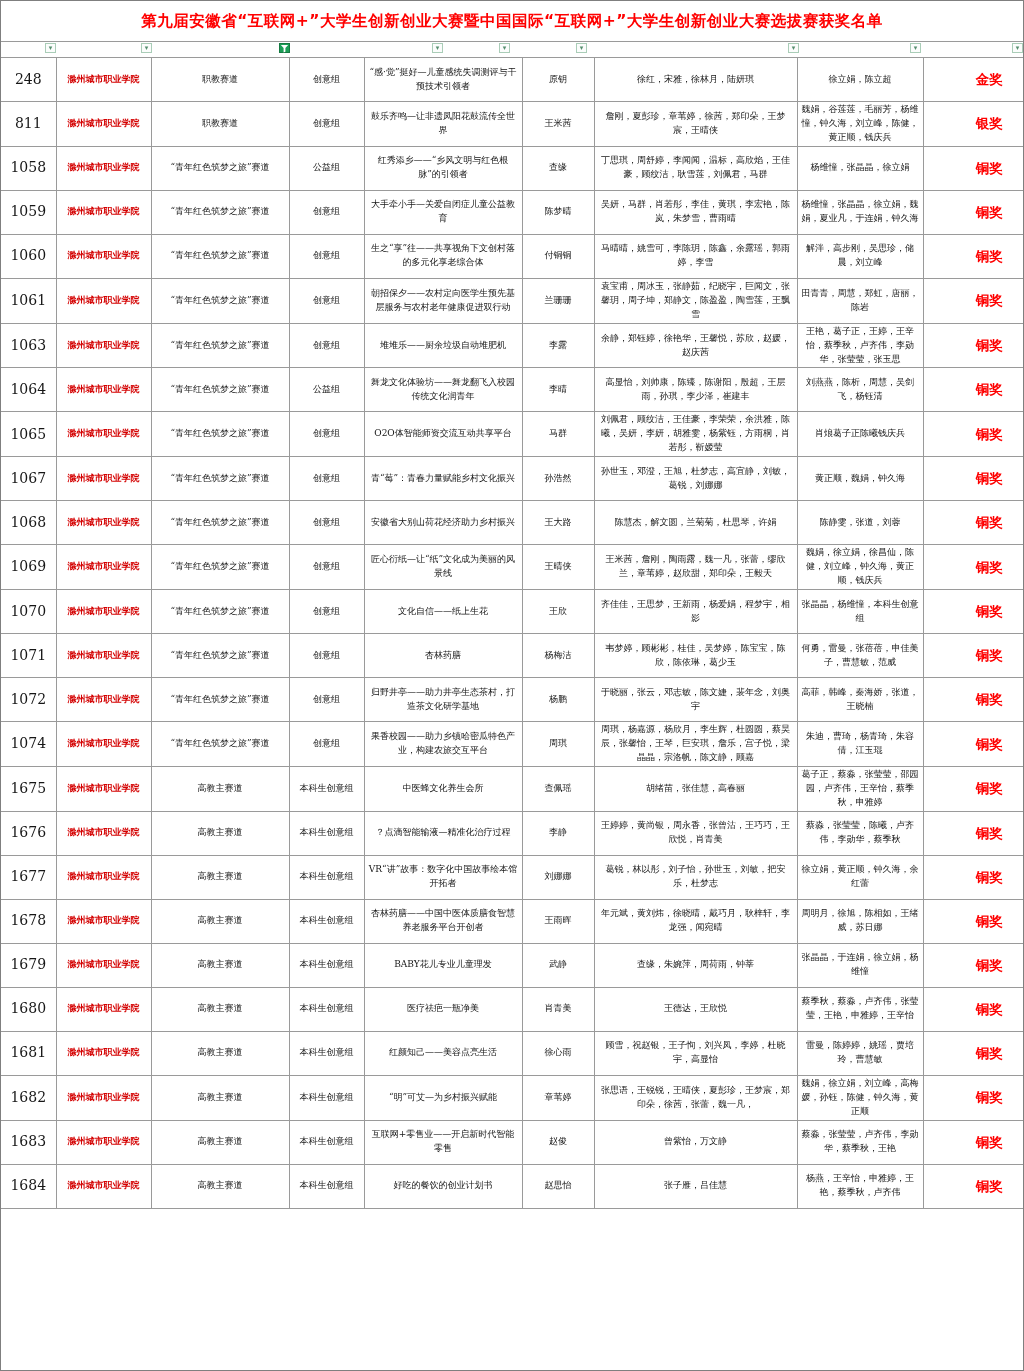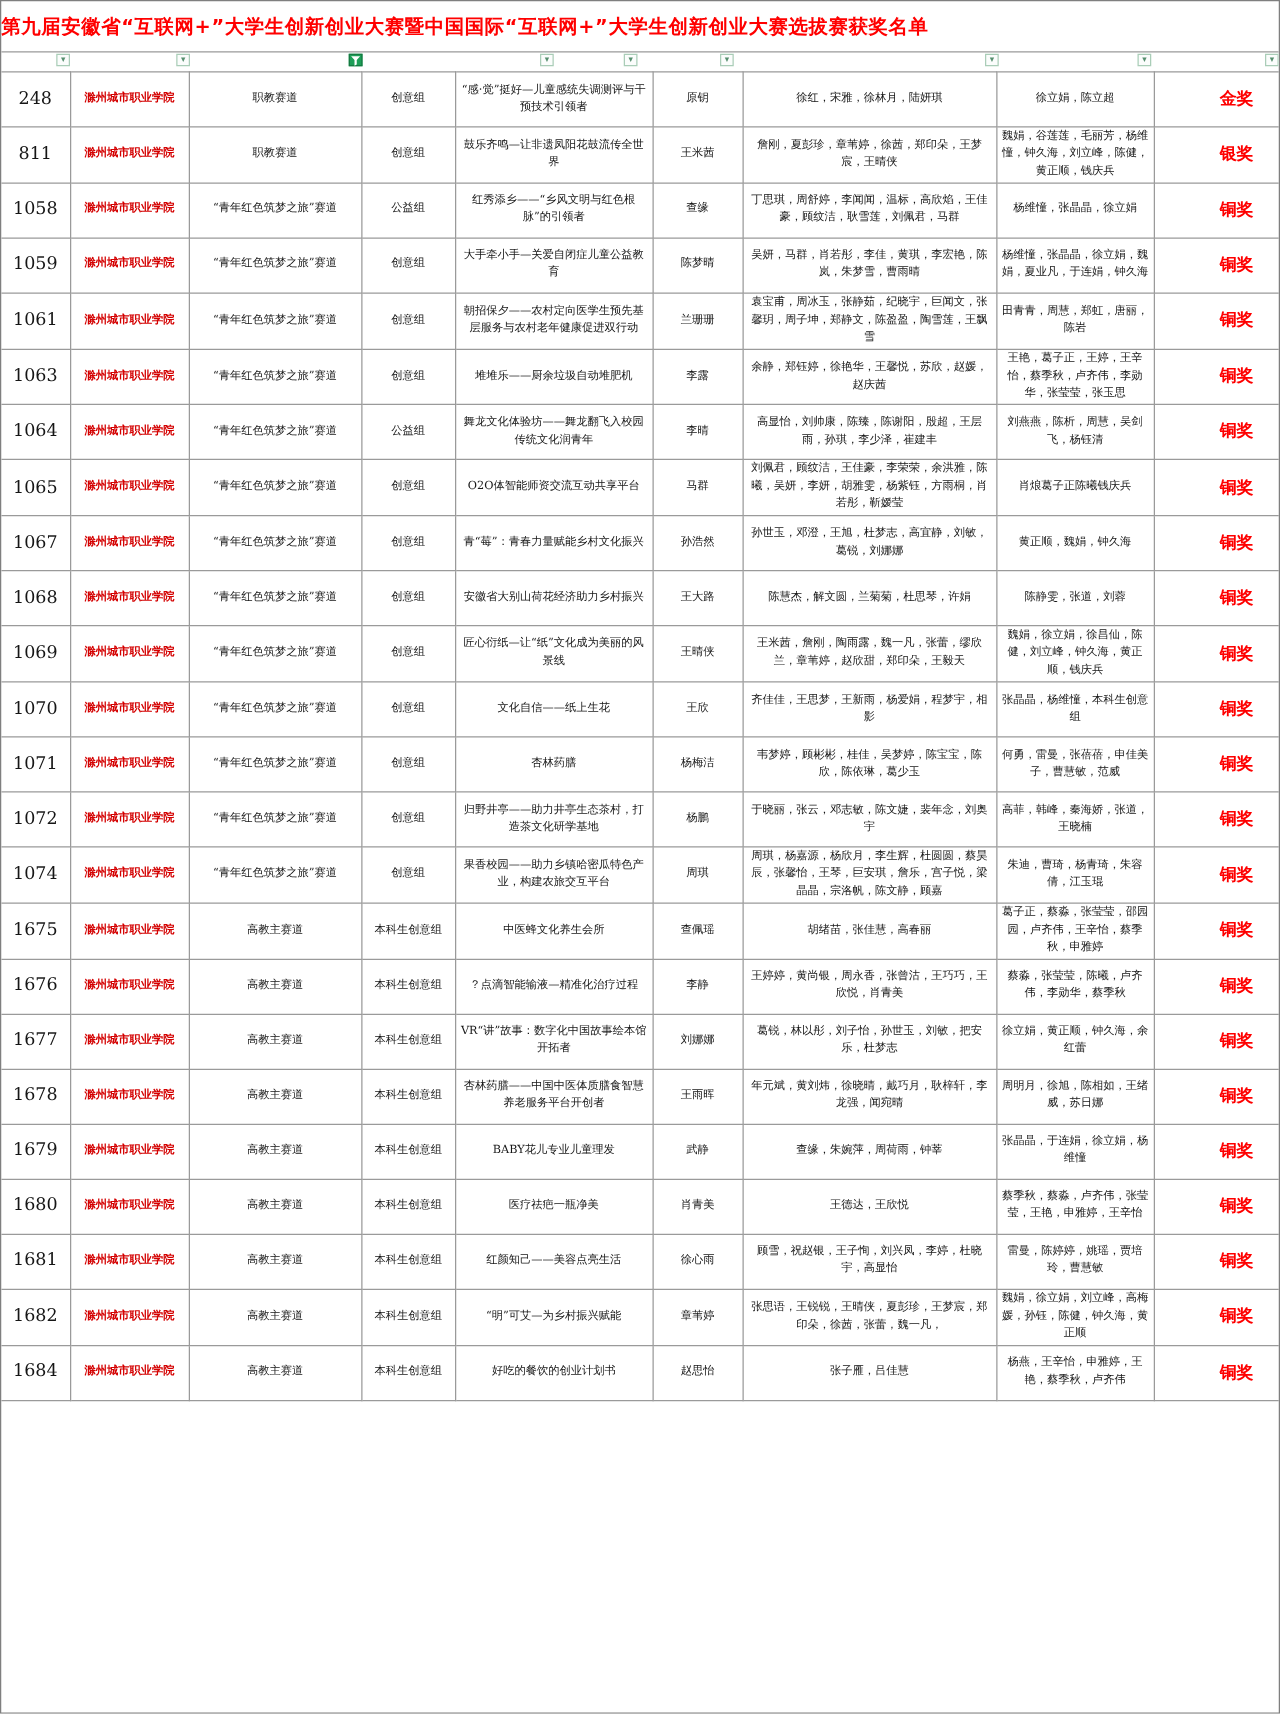--- a/index.html
+++ b/index.html
@@ -2,21 +2,21 @@
 <html><head>
 <meta charset="utf-8">
 <style>
   html,body { margin:0; padding:0; background:#ffffff; }
   .sheet {
     position:relative; width:1024px; min-height:1371px; box-sizing:border-box;
     background:#fff; border:1px solid #7f7f7f; overflow:hidden;
     font-family:"DejaVu Serif", serif;
   }
   .title-row {
-    height:41px; display:flex; align-items:center; 
+    height:41px; display:flex; align-items:center; justify-content:center;
     border-bottom:1px solid #9a9a9a; box-sizing:border-box;
   }
   .title {
     color:#ff0000; font-weight:bold; font-size:15.5px; letter-spacing:0.5px;
     font-family:"DejaVu Sans", sans-serif; white-space:nowrap;
   }
   .filter-row { position:relative; height:15px; }
   .fbtn {
     position:absolute; top:1px; width:11px; height:10px; box-sizing:border-box;
     border:1px solid #aacdb8; background:#fbfdfc; padding:0; margin:0;
@@ -131,20 +131,31 @@
       <td class="c-school">滁州城市职业学院</td>
       <td class="c-track">“青年红色筑梦之旅”赛道</td>
       <td class="c-group">创意组</td>
       <td class="c-project">大手牵小手—关爱自闭症儿童公益教育</td>
       <td class="c-leader">陈梦晴</td>
       <td class="c-members">吴妍，马群，肖若彤，李佳，黄琪，李宏艳，陈岚，朱梦雪，曹雨晴</td>
       <td class="c-teachers">杨维憧，张晶晶，徐立娟，魏娟，夏业凡，于连娟，钟久海</td>
       <td class="c-award">铜奖</td>
     </tr>
         <tr>
+      <td class="c-id">1060</td>
+      <td class="c-school">滁州城市职业学院</td>
+      <td class="c-track">“青年红色筑梦之旅”赛道</td>
+      <td class="c-group">创意组</td>
+      <td class="c-project">生之“享”往——共享视角下文创村落的多元化享老综合体</td>
+      <td class="c-leader">付铜铜</td>
+      <td class="c-members">马晴晴，姚雪可，李陈玥，陈鑫，余露瑶，郭雨婷，李雪</td>
+      <td class="c-teachers">解泮，高步刚，吴思珍，储晨，刘立峰</td>
+      <td class="c-award">铜奖</td>
+    </tr>
+        <tr>
       <td class="c-id">1061</td>
       <td class="c-school">滁州城市职业学院</td>
       <td class="c-track">“青年红色筑梦之旅”赛道</td>
       <td class="c-group">创意组</td>
       <td class="c-project">朝招保夕——农村定向医学生预先基层服务与农村老年健康促进双行动</td>
       <td class="c-leader">兰珊珊</td>
       <td class="c-members">袁宝甫，周冰玉，张静茹，纪晓宇，巨闻文，张馨玥，周子坤，郑静文，陈盈盈，陶雪莲，王飘雪</td>
       <td class="c-teachers">田青青，周慧，郑虹，唐丽，陈岩</td>
       <td class="c-award">铜奖</td>
     </tr>
@@ -340,20 +351,31 @@
       <td class="c-school">滁州城市职业学院</td>
       <td class="c-track">高教主赛道</td>
       <td class="c-group">本科生创意组</td>
       <td class="c-project">“明”可艾—为乡村振兴赋能</td>
       <td class="c-leader">章苇婷</td>
       <td class="c-members">张思语，王锐锐，王晴侠，夏彭珍，王梦宸，郑印朵，徐茜，张蕾，魏一凡，</td>
       <td class="c-teachers">魏娟，徐立娟，刘立峰，高梅媛，孙钰，陈健，钟久海，黄正顺</td>
       <td class="c-award">铜奖</td>
     </tr>
         <tr>
+      <td class="c-id">1683</td>
+      <td class="c-school">滁州城市职业学院</td>
+      <td class="c-track">高教主赛道</td>
+      <td class="c-group">本科生创意组</td>
+      <td class="c-project">互联网+零售业——开启新时代智能零售</td>
+      <td class="c-leader">赵俊</td>
+      <td class="c-members">曾紫怡，万文静</td>
+      <td class="c-teachers">蔡淼，张莹莹，卢齐伟，李勋华，蔡季秋，王艳</td>
+      <td class="c-award">铜奖</td>
+    </tr>
+        <tr>
       <td class="c-id">1684</td>
       <td class="c-school">滁州城市职业学院</td>
       <td class="c-track">高教主赛道</td>
       <td class="c-group">本科生创意组</td>
       <td class="c-project">好吃的餐饮的创业计划书</td>
       <td class="c-leader">赵思怡</td>
       <td class="c-members">张子雁，吕佳慧</td>
       <td class="c-teachers">杨燕，王辛怡，申雅婷，王艳，蔡季秋，卢齐伟</td>
       <td class="c-award">铜奖</td>
     </tr>

